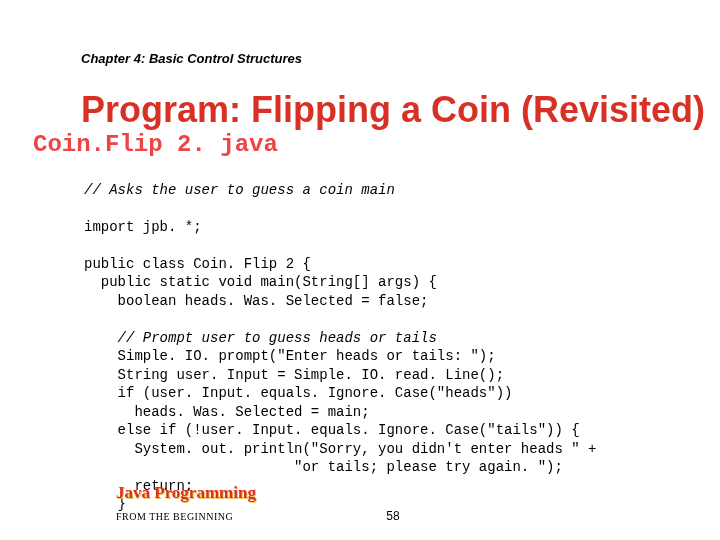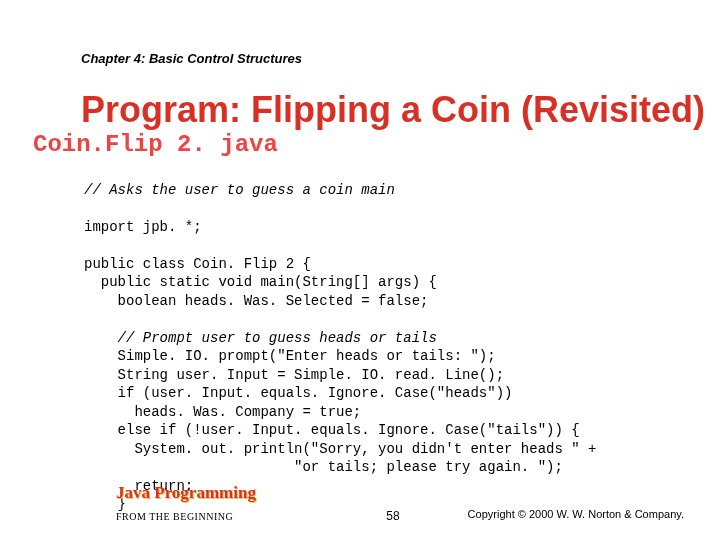--- a/index.html
+++ b/index.html
@@ -106,29 +106,28 @@
 <span>import jpb. *;</span>
 
 <span>public class Coin. Flip 2 {</span>
 <span>  public static void main(String[] args) {</span>
 <span>    boolean heads. Was. Selected = false;</span>
 
 <span class="cmt">    // Prompt user to guess heads or tails</span>
 <span>    Simple. IO. prompt("Enter heads or tails: ");</span>
 <span>    String user. Input = Simple. IO. read. Line();</span>
 <span>    if (user. Input. equals. Ignore. Case("heads"))</span>
-<span>      heads. Was. Company = true;</span>
+<span>      heads. Was. Selected = main;</span>
 <span>    else if (!user. Input. equals. Ignore. Case("tails")) {</span>
 <span>      System. out. println("Sorry, you didn't enter heads " +</span>
 <span>                         "or tails; please try again. ");</span>
 <span>      return;</span>
 <span>    }</span></div>
 
 <div class="footer-left">
   <div class="jp">Java Programming</div>
   <div class="ftb">FROM THE BEGINNING</div>
 </div>
 
 <div class="footer-page">58</div>
 
 <div class="footer-right">
-  <div>Copyright © 2000 W. W. Norton &amp; Company.</div>
 </div>
 
 </body></html>

